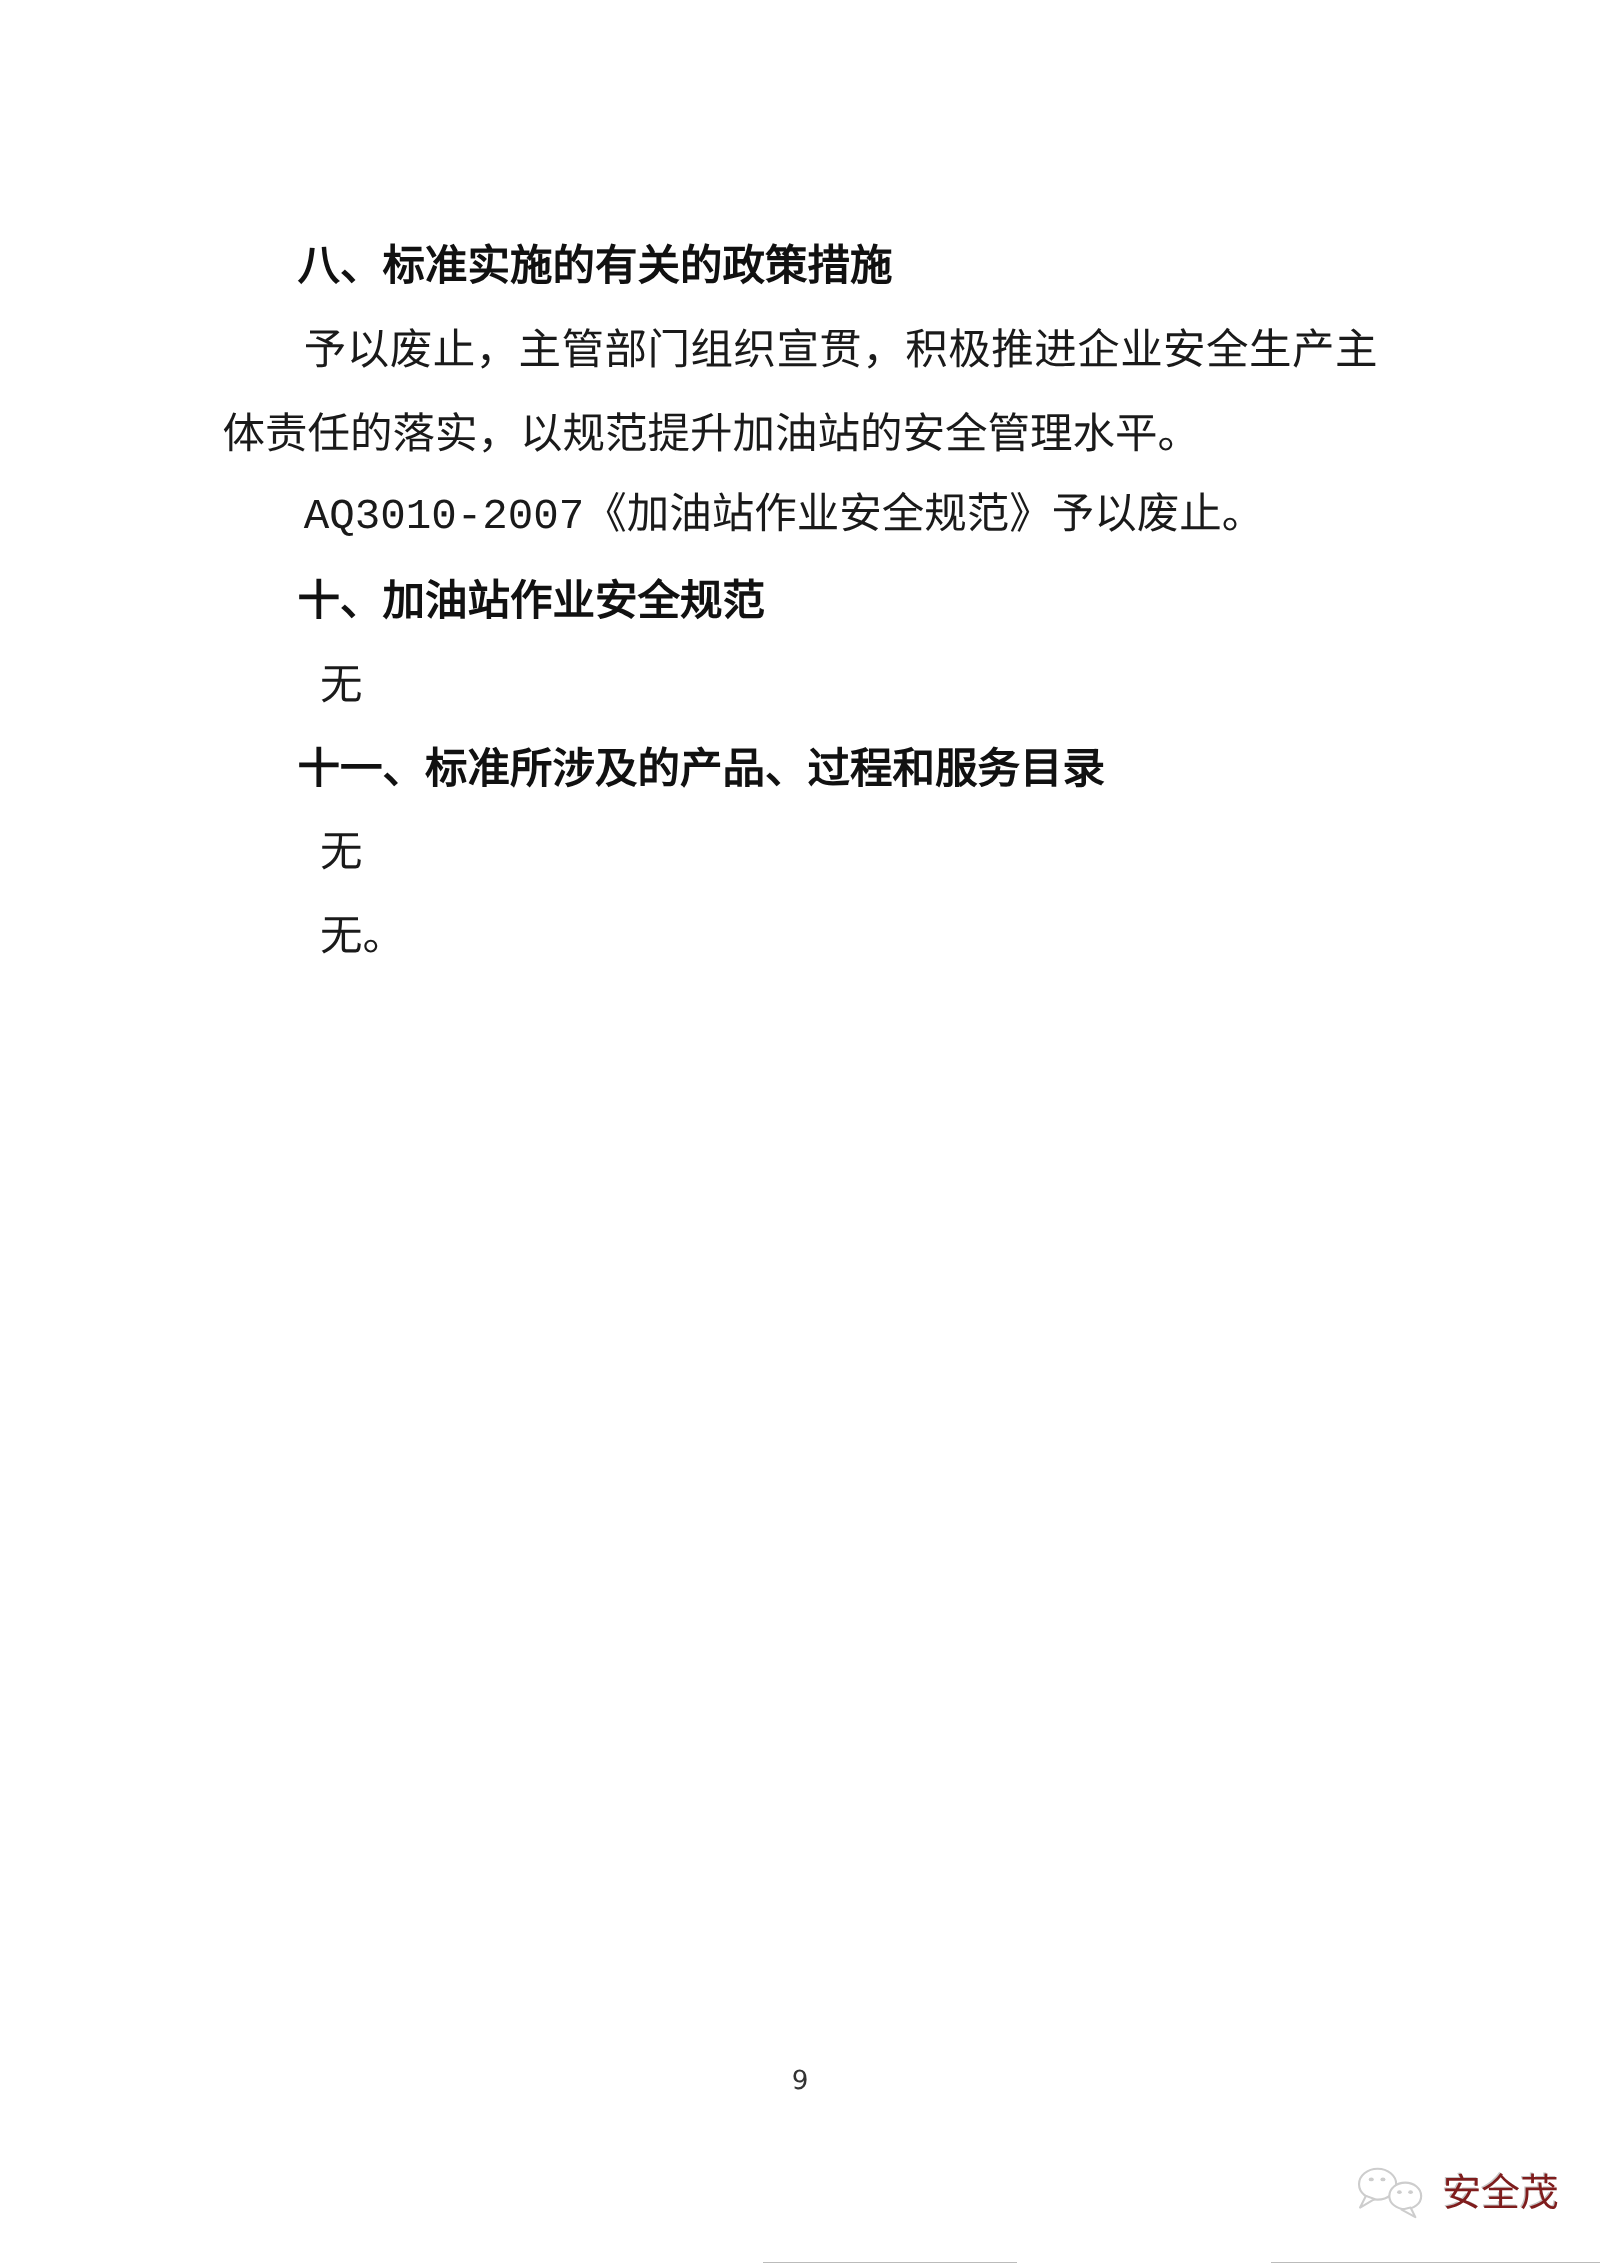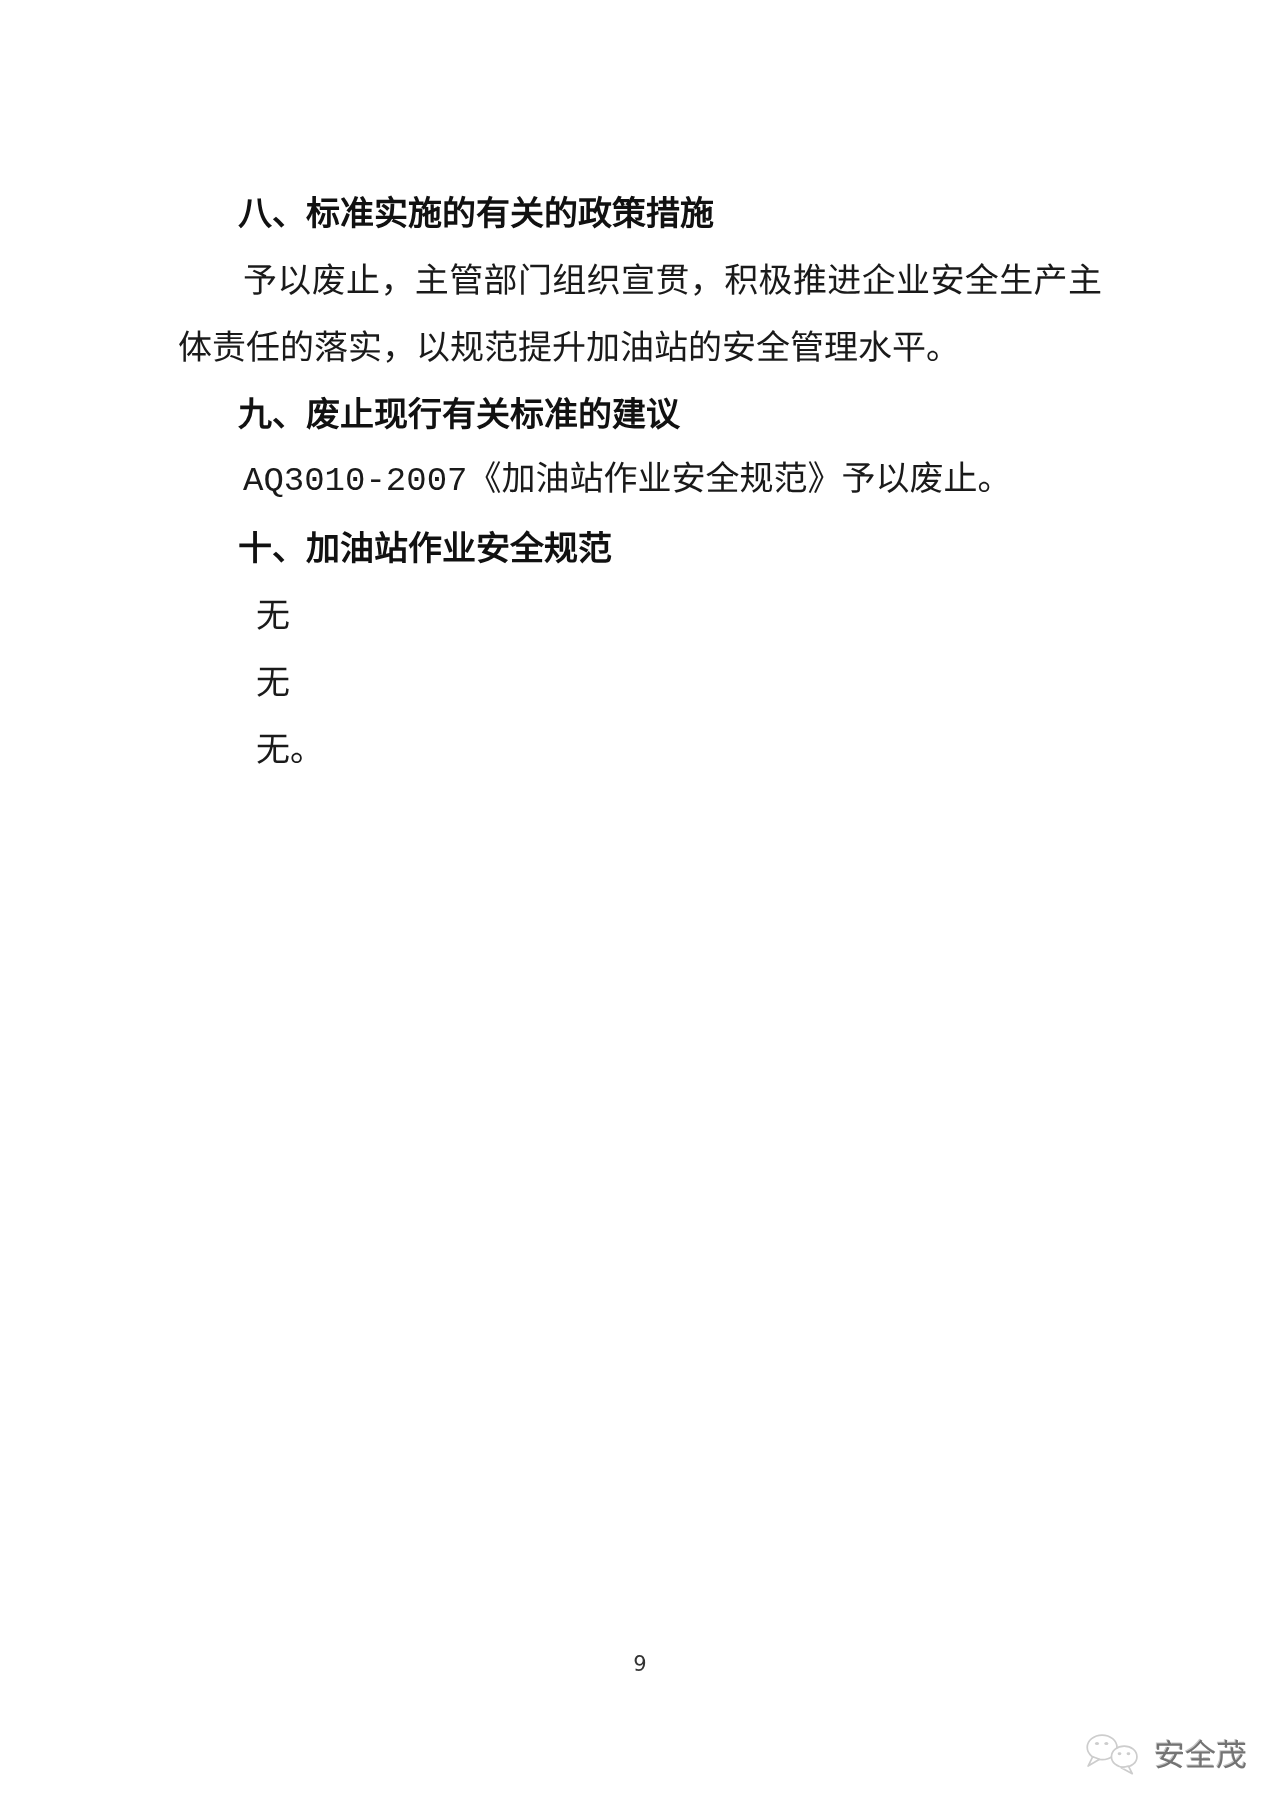--- a/index.html
+++ b/index.html
@@ -70,37 +70,37 @@
   }
   .watermark .wm-icon {
     width: 68px;
     height: 48px;
     display: block;
   }
   .wm-text {
     font-family: "DejaVu Sans", "Liberation Sans", sans-serif;
     font-size: 31px;
     line-height: 40px;
-    color: #737373;
+    color: #7f1d1d;
     text-shadow: 1px 1px 0 #ffffff, -1px -1px 0 #c6c6c6;
     white-space: nowrap;
   }
 </style>
 </head>
 <body>
 
 <div class="page">
 
   <div class="content">
     <div class="line h">八、标准实施的有关的政策措施</div>
     <div class="line p-just">予以废止，主管部门组织宣贯，积极推进企业安全生产主体责任的落实，以规范提升加油站的安全管理水平。</div>
-    <div class="line h">九、废止现行有关标准的建议</div>
     <div class="line p-ind">AQ3010-2007《加油站作业安全规范》予以废止。</div>
     <div class="line h">十、加油站作业安全规范</div>
     <div class="line p-wu">无</div>
+    <div class="line h">十一、标准所涉及的产品、过程和服务目录</div>
     <div class="line p-wu">无</div>
     <div class="line p-wu">无。</div>
   </div>
 
   <div class="page-number">9</div>
 
   <div class="watermark">
     <svg class="wm-icon" viewBox="0 0 80 52" xmlns="http://www.w3.org/2000/svg">
 
       <g fill="#ffffff" stroke="#cdcdcd" stroke-width="2">

